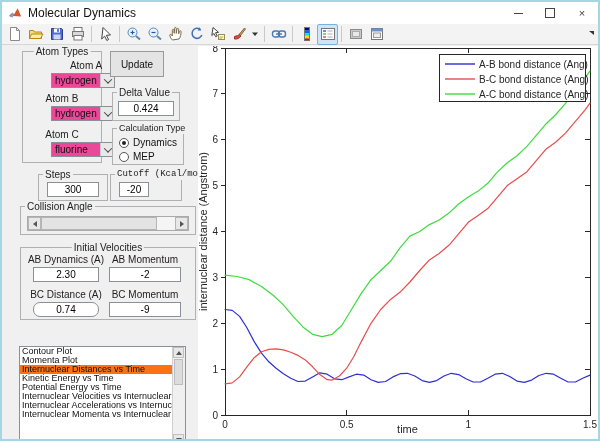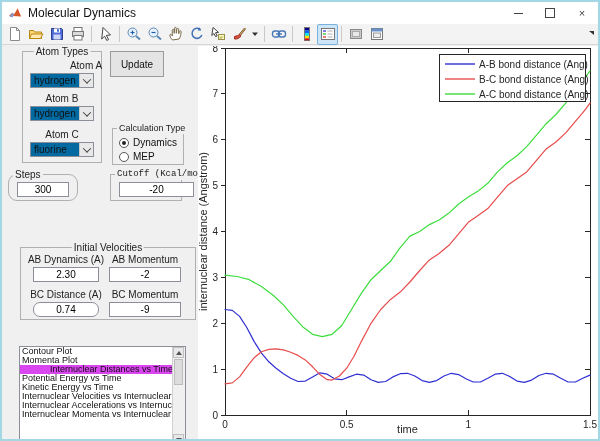--- a/index.html
+++ b/index.html
@@ -22,42 +22,42 @@
   .tsep{width:1px;height:16px;background:#c9c9c9;margin:0 3px;}
   .overflow{position:absolute;right:4px;top:7px;width:0;height:0;border-top:4px solid #333;border-left:5px solid transparent;}
   
   .main{position:absolute;left:0;top:44px;width:596px;height:393px;background:#f0f0f0;}
   .panel{position:absolute;border:1px solid #b0b0b0;background:#f0f0f0;box-sizing:border-box;}
   .plegend{position:absolute;top:-6px;background:#f0f0f0;padding:0 2px;font-size:10px;line-height:11px;white-space:nowrap;color:#222;}
   .plegend.center{left:50%;transform:translateX(-50%);}
   .plegend.left{left:4px;}
   .ctl-label{position:absolute;font-size:10px;color:#222;white-space:nowrap;}
   .tfield{position:absolute;background:#fff;border:1px solid #8a8f98;font-family:"Liberation Sans",sans-serif;font-size:10px;text-align:center;padding:0;box-sizing:border-box;height:15px;}
-  .combo{position:absolute;height:15px;background:#0369a1;border:1px solid #8a8f98;box-sizing:border-box;}
+  .combo{position:absolute;height:15px;background:#ec4899;border:1px solid #8a8f98;box-sizing:border-box;margin-left:21px;}
   .combo .txt{position:absolute;left:3px;top:1px;font-size:10px;color:#111;white-space:nowrap;}
   .combo .cbtn{position:absolute;right:0;top:0;width:13px;height:100%;background:#e8e8e8;border-left:1px solid #c9c9c9;display:flex;align-items:center;justify-content:center;}
   .chev{width:5px;height:5px;border-left:1px solid #444;border-bottom:1px solid #444;transform:rotate(-45deg) translate(1px,-1px);}
   .btn{position:absolute;background:#e4e4e4;border:1px solid #9a9a9a;font-size:10px;color:#111;display:flex;align-items:center;justify-content:center;box-sizing:border-box;}
   .radio-row{position:absolute;display:flex;align-items:center;}
   .radio{width:10px;height:10px;border-radius:50%;border:1px solid #555;background:#fff;box-sizing:border-box;}
   .radio.sel::after{content:"";display:block;width:4px;height:4px;margin:2px;border-radius:50%;background:#222;}
   .radio-lbl{font-size:10px;margin-left:4px;color:#111;white-space:nowrap;}
   
   .slider{position:absolute;height:15px;background:#f5f5f5;border:1px solid #aaa;box-sizing:border-box;}
   .sl-arrow{position:absolute;top:0;width:13px;height:13px;background:#e8e8e8;border:1px solid #b5b5b5;display:flex;align-items:center;justify-content:center;box-sizing:border-box;}
   .sl-thumb{position:absolute;top:0;height:13px;background:#e3e3e3;border:1px solid #b5b5b5;box-sizing:border-box;}
   .tri-l{width:0;height:0;border-top:3px solid transparent;border-bottom:3px solid transparent;border-right:4px solid #555;}
   .tri-r{width:0;height:0;border-top:3px solid transparent;border-bottom:3px solid transparent;border-left:4px solid #555;}
   .tri-u{width:0;height:0;border-left:3px solid transparent;border-right:3px solid transparent;border-bottom:4px solid #555;}
   .tri-d{width:0;height:0;border-left:3px solid transparent;border-right:3px solid transparent;border-top:4px solid #555;}
   
   .listbox{position:absolute;left:17px;top:300px;width:167px;height:112px;background:#fff;border:1px solid #8a8f98;box-sizing:border-box;}
   .lrows{position:absolute;left:0;top:0;right:12px;bottom:12px;overflow:hidden;}
   .lrow{height:9px;line-height:9px;font-size:9px;padding-left:2px;white-space:nowrap;overflow:hidden;color:#111;}
-  .lrow.sel{background:#d946ef;text-align:right;}
+  .lrow.sel{background:#f97316;}
   .vscroll{position:absolute;right:0;top:0;width:12px;bottom:12px;background:#f0f0f0;border-left:1px solid #d0d0d0;}
   .hscroll{position:absolute;left:0;bottom:0;right:12px;height:12px;background:#f0f0f0;border-top:1px solid #d0d0d0;}
   .sc-btn{position:absolute;width:11px;height:11px;background:#e8e8e8;border:1px solid #c0c0c0;display:flex;align-items:center;justify-content:center;box-sizing:border-box;}
   .sc-thumb{position:absolute;background:#dcdcdc;border:1px solid #bdbdbd;box-sizing:border-box;}
   #plot-svg{position:absolute;left:196px;top:0;background:#ffffff;font-family:"Liberation Sans",sans-serif;}
 </style>
 </head>
 <body>
 
 <div id="window">
@@ -226,63 +226,79 @@
       <div class="combo" style="left:7px;top:90px;width:64px;">
         <span class="txt">fluorine</span>
         <span class="cbtn">
             <span class="chev"></span>
           </span>
       </div>
     </div>
 
     <div class="btn" style="left:108px;top:5px;width:54px;height:26px;">Update</div>
 
+    <div class="panel" style="left:110px;top:46px;width:68px;height:29px;">
+      <span class="plegend left">Delta Value</span>
+      <input class="tfield" style="left: 5px; top: 8px; width: 56px;" value="0.424">
+    </div>
 
     <div class="panel" style="left:110px;top:82px;width:72px;height:37px;">
       <span class="plegend left" style="font-size:9px;">Calculation Type</span>
       <span class="radio-row" style="left:6px;top:8px;">
         <span class="radio sel"></span>
         <span class="radio-lbl">Dynamics</span>
       </span>
       <span class="radio-row" style="left:6px;top:22px;">
         <span class="radio"></span>
         <span class="radio-lbl">MEP</span>
       </span>
     </div>
 
-    <div class="panel" style="left:6px;top:128px;width:70px;height:27px;border-radius:9px;">
+    <div class="panel" style="left:36px;top:128px;width:70px;height:27px;">
       <span class="plegend left">Steps</span>
       <input class="tfield" style="left: 8px; top: 7px; width: 52px;" value="300">
     </div>
 
     <div class="panel" style="left:108px;top:128px;width:72px;height:27px;">
       <span class="plegend left" style="font-size:9px;font-family:Liberation Mono, monospace;">Cutoff (Kcal/mol)</span>
-      <input class="tfield" style="left: 8px; top: 7px; width: 75px;" value="-20">
-    </div>
-
+      <input class="tfield" style="left: 8px; top: 7px; width: 30px;" value="-20">
+    </div>
+
+    <div class="panel" style="left:18px;top:160px;width:176px;height:29px;">
+      <span class="plegend left">Collision Angle</span>
+      <div class="slider" style="left:6px;top:9px;width:162px;">
+        <span class="sl-arrow" style="left:0;">
+            <span class="tri-l"></span>
+          </span>
+        <span class="sl-thumb" style="left:13px;width:116px;"></span>
+        <span class="sl-arrow" style="right:0;">
+            <span class="tri-r"></span>
+          </span>
+      </div>
+    </div>
 
     <div class="panel" style="left:18px;top:201px;width:176px;height:73px;">
       <span class="plegend center">Initial Velocities</span>
       <span class="ctl-label" style="left:45px;transform:translateX(-50%);top:6px;">AB Dynamics (A)</span>
       <span class="ctl-label" style="left:124px;transform:translateX(-50%);top:6px;">AB Momentum</span>
       <input class="tfield" style="left: 12px; top: 19px; width: 66px;" value="2.30">
       <input class="tfield" style="left: 88px; top: 19px; width: 72px;" value="-2">
       <span class="ctl-label" style="left:45px;transform:translateX(-50%);top:41px;">BC Distance (A)</span>
       <span class="ctl-label" style="left:124px;transform:translateX(-50%);top:41px;">BC Momentum</span>
       <input class="tfield" style="left: 12px; top: 54px; width: 66px; border-radius: 7px;" value="0.74">
       <input class="tfield" style="left: 88px; top: 54px; width: 72px;" value="-9">
     </div>
 
     <div class="listbox">
       <div class="lrows">
         <div class="lrow">Contour Plot</div>
         <div class="lrow">Momenta Plot</div>
         <div class="lrow sel">Internuclear Distances vs Time</div>
+        <div class="lrow">Kinetic Energy vs Time</div>
         <div class="lrow">Potential Energy vs Time</div>
-        <div class="lrow">Kinetic Energy vs Time</div>
         <div class="lrow">Internuclear Velocities vs Internuclear Distance</div>
         <div class="lrow">Internuclear Accelerations vs Internuclear Distance</div>
         <div class="lrow">Internuclear Momenta vs Internuclear Distance</div>
       </div>
       <div class="vscroll">
         <span class="sc-btn" style="left:0;top:0;">
             <span class="tri-u"></span>
           </span>
         <span class="sc-thumb" style="left:1px;top:12px;width:9px;height:26px;"></span>
         <span class="sc-btn" style="left:0;bottom:0;">

